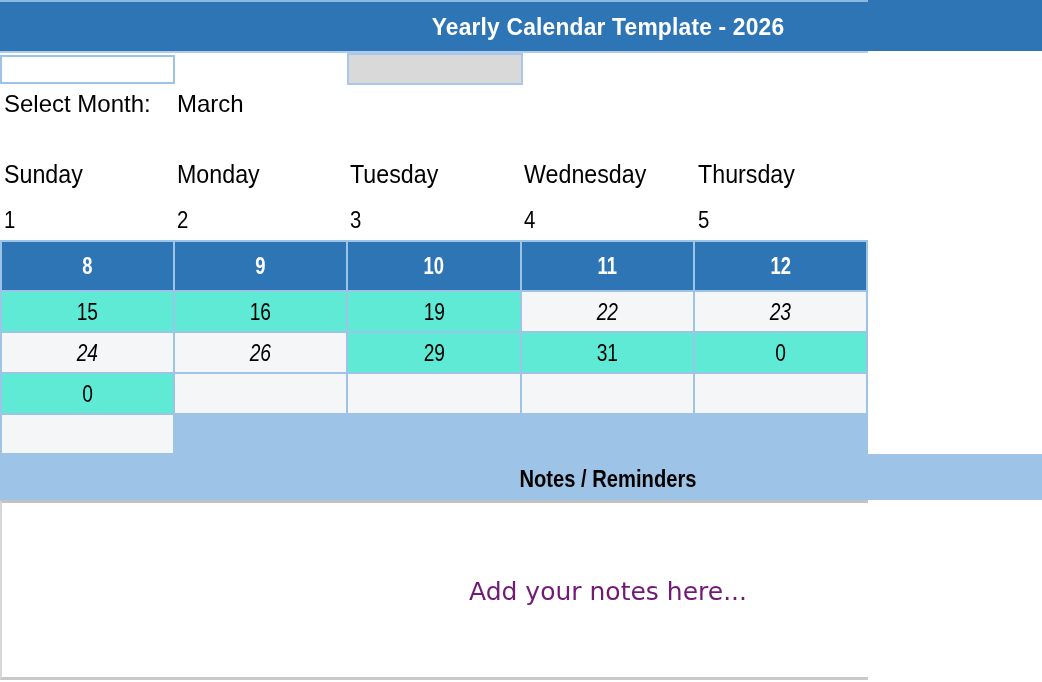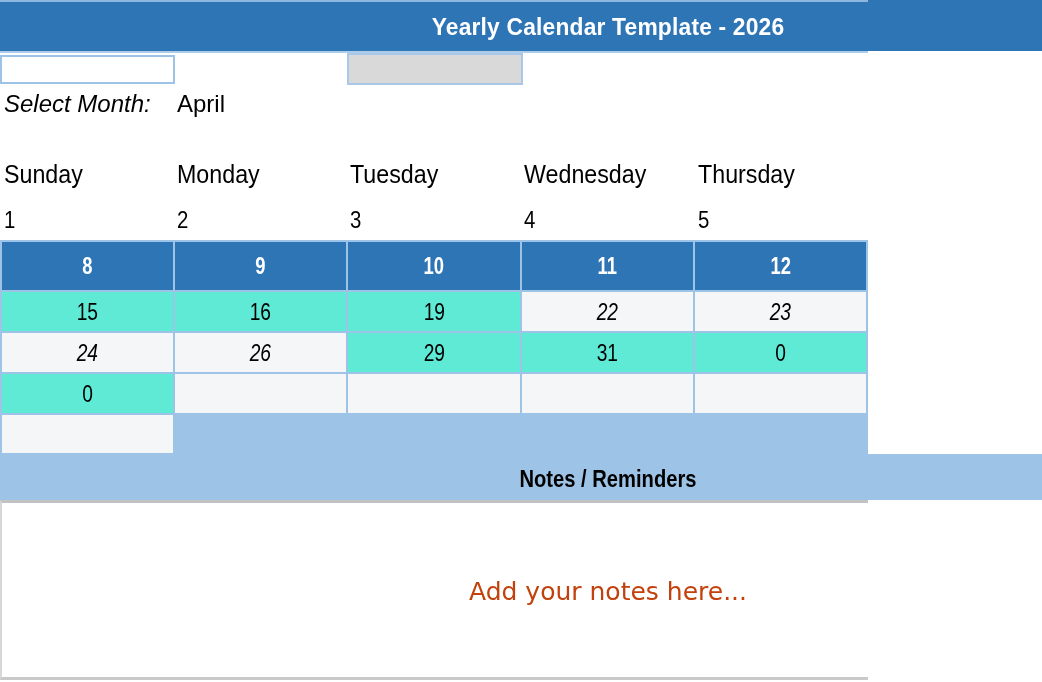--- a/index.html
+++ b/index.html
@@ -27,21 +27,21 @@
 
   
   .month-input-box {
     position:absolute; left:0; top:55px; width:175px; height:29px;
     background:#fff; border:2px solid var(--light_blue,#9DC3E6);
   }
   .month-dropdown-box {
     position:absolute; left:347px; top:53px; width:176px; height:32px;
     background:var(--gray_box,#D9D9D9); border:2px solid #A9C7E8;
   }
-  .select-month-label { position:absolute; left:4px; top:90px; font-size:24px;font-style:italic; }
+  .select-month-label { position:absolute; left:4px; top:90px; font-size:24px; }
   .selected-month-value { position:absolute; left:177px; top:90px; font-size:24px; }
 
   
   .day-header { position:absolute; top:160px; font-size:25px; white-space:nowrap;
     transform:scaleX(.93); transform-origin:left center; }
   .week1-num  { position:absolute; top:206px; font-size:24px;
     transform:scaleX(.85); transform-origin:left center; }
   .c0 { left:4px; } .c1 { left:177px; } .c2 { left:350px; } .c3 { left:524px; } .c4 { left:698px; }
 
   
@@ -74,36 +74,36 @@
     position:absolute; left:0; top:500px; width:868px; height:180px;
     background:#fff;
     border-top:3px solid #C2C2C2;
     border-left:2px solid #D7D7D7;
     border-bottom:3px solid #C9C9C9;
   }
   .notes-placeholder {
     position:absolute; left:608px; top:577px; white-space:nowrap;
     transform:translateX(-50%);
     font-family:"DejaVu Sans", sans-serif;
-    font-size:25px; color:#c2410c;
+    font-size:25px; color:#701a75;
   }
 </style>
 </head>
 <body>
 
 <div class="title-bar">
   <div class="title-accent top"></div>
   <div class="title-accent bottom"></div>
 </div>
 <div class="title-text">Yearly Calendar Template - 2026</div>
 
 <div class="month-input-box"></div>
 <div class="month-dropdown-box"></div>
 <div class="select-month-label">Select Month:</div>
-<div class="selected-month-value">April</div>
+<div class="selected-month-value">March</div>
 
 <div class="day-header c0">Sunday</div>
 <div class="day-header c1">Monday</div>
 <div class="day-header c2">Tuesday</div>
 <div class="day-header c3">Wednesday</div>
 <div class="day-header c4">Thursday</div>
 
 <div class="week1-num c0">1</div>
 <div class="week1-num c1">2</div>
 <div class="week1-num c2">3</div>

